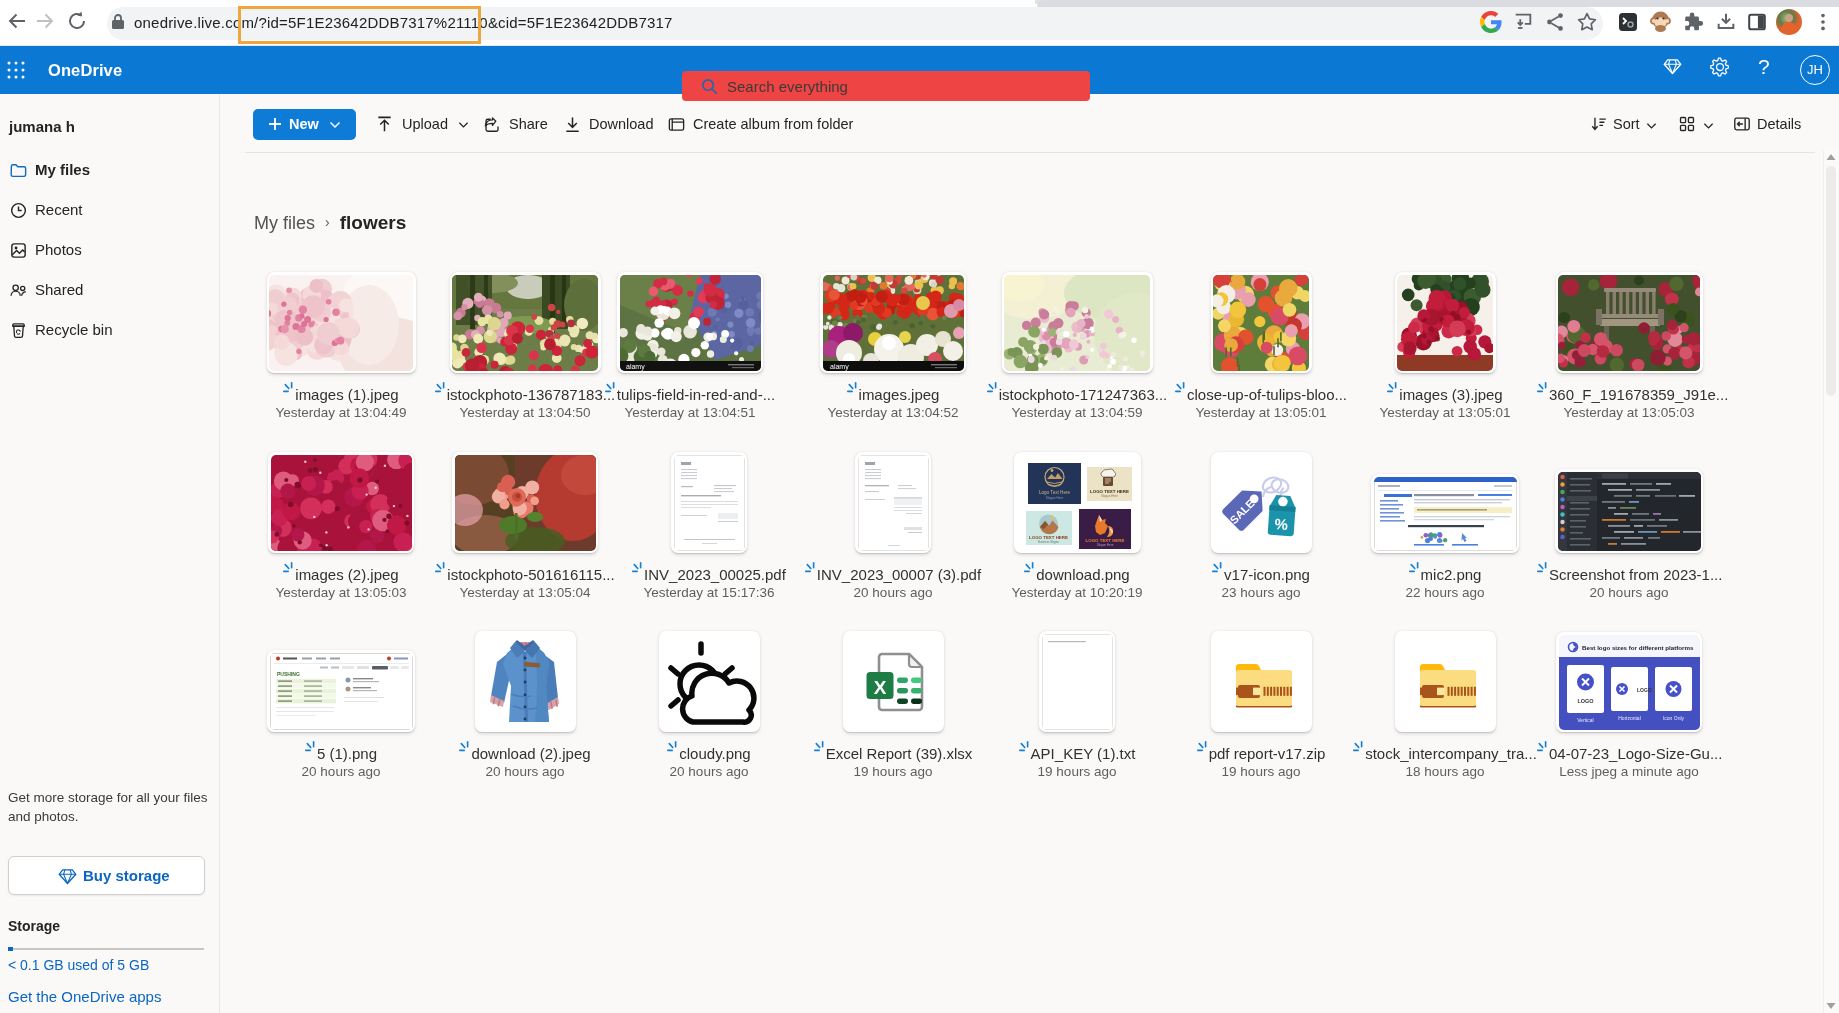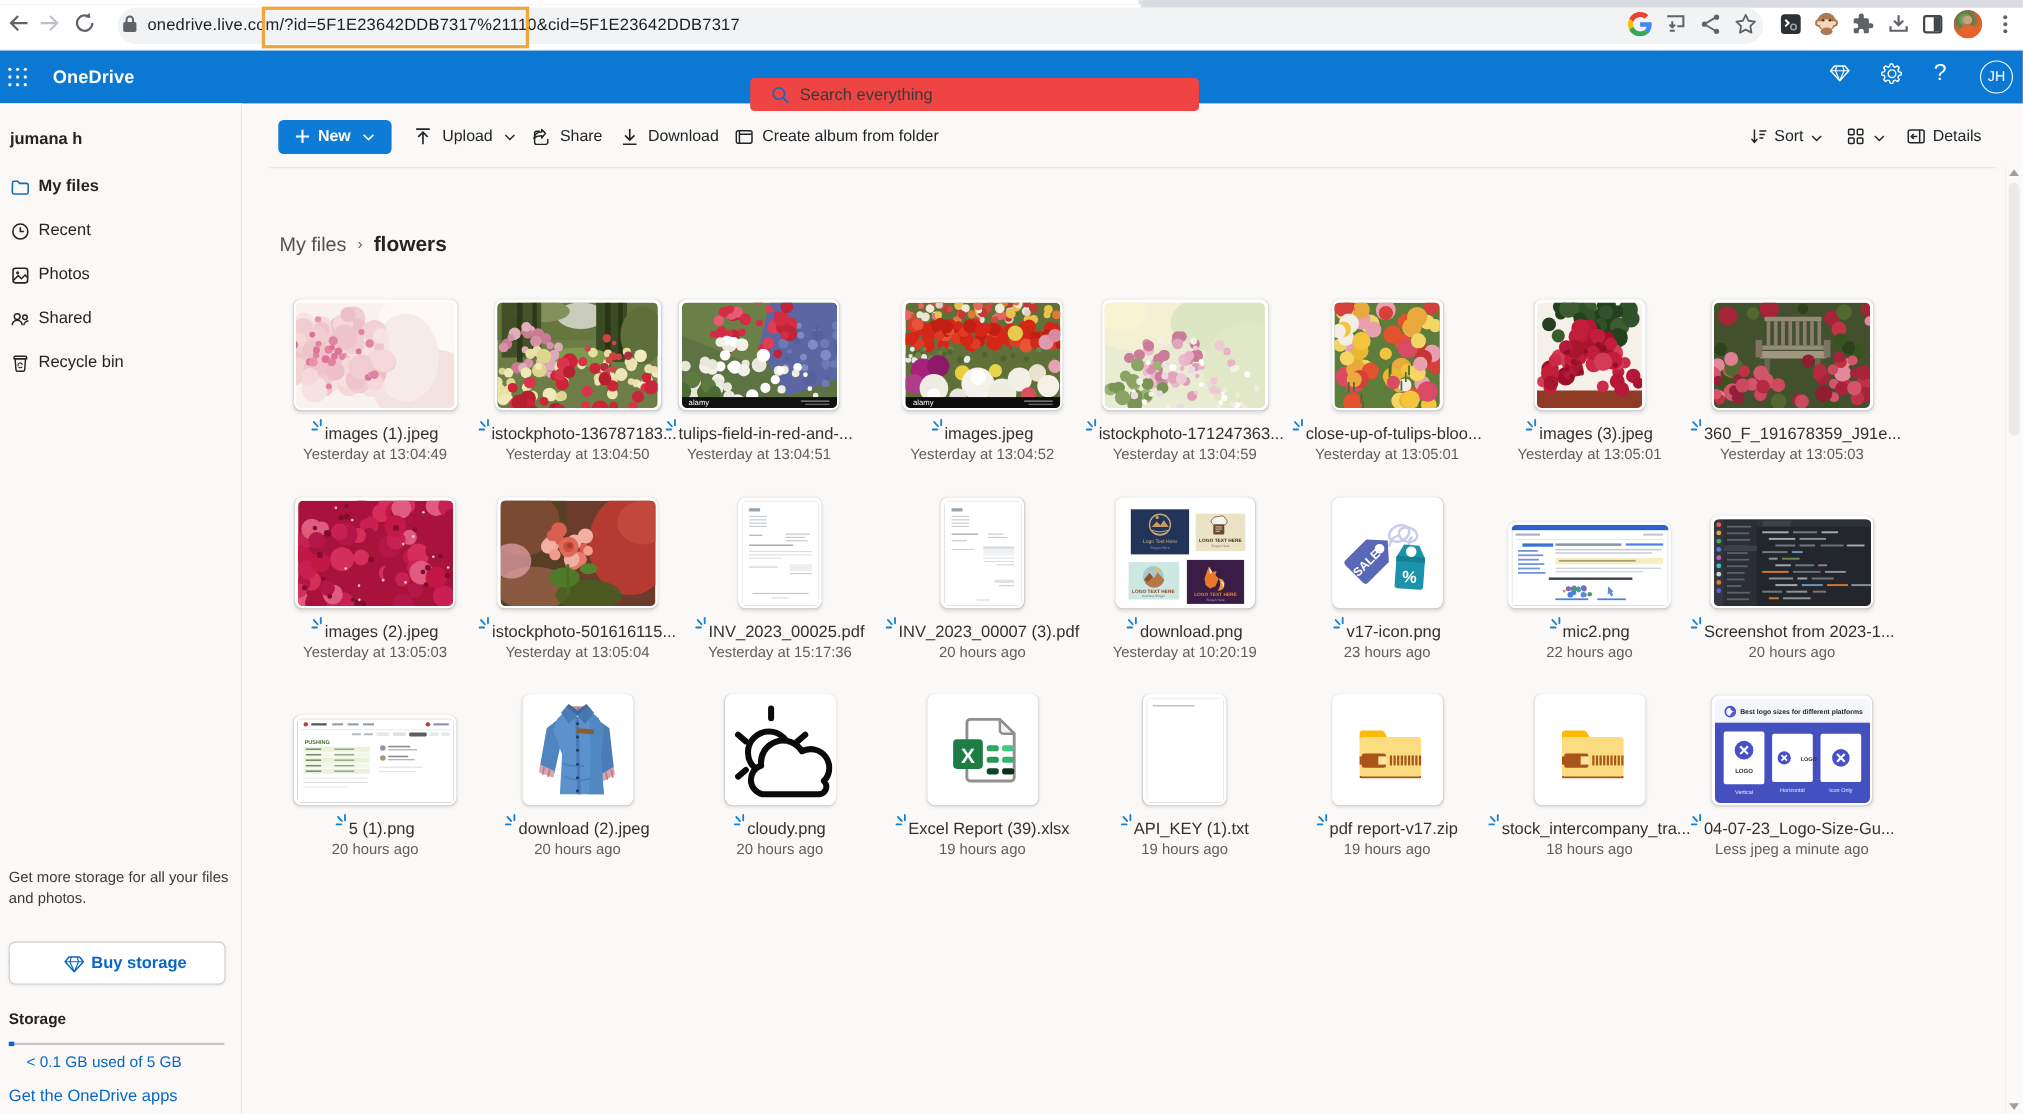--- a/index.html
+++ b/index.html
@@ -35,21 +35,21 @@
 .sb-item .ic { position:absolute; left:9px; top:11px; }
 .sb-item .tx { position:absolute; left:35px; top:11px; font-size:15px; color:#252423; }
 #sb-bottom { position:absolute; left:0; top:0; width:220px; }
 .sb-small { font-size:13.5px; color:#3b3a39; line-height:19px; }
 .sb-link { font-size:13.5px; color:#0a66c2; text-decoration:underline;margin-top:36px; }
 #buybtn { position:absolute; left:8px; top:762px; width:197px; height:39px; background:#fff; border:1px solid #d1cfcd; border-radius:6px; box-shadow:0 1px 2px rgba(0,0,0,.07); }
 #buybtn span { position:absolute; left:74px; top:10px; color:#0a66c2; font-size:15px; font-weight:bold; }
 #sb-storage { position:absolute; left:8px; top:824px; font-size:14px; font-weight:bold; color:#252423; }
 #sb-bar { position:absolute; left:8px; top:854px; width:196px; height:2px; background:#c8c6c4; }
 #sb-bar-fill { position:absolute; left:0; top:-1px; width:5px; height:4px; background:#0a66c2; }
-#sb-used { position:absolute; left:8px; top:863px; font-size:14px; color:#0a66c2;margin-left:16px; }
+#sb-used { position:absolute; left:8px; top:863px; font-size:14px; color:#0a66c2; }
 #sb-apps { position:absolute; left:8px; top:894px; font-size:15px; color:#0a66c2; }
 
 
 #newbtn { position:absolute; left:253px; top:109px; width:103px; height:31px; background:#0e7cd6; border-radius:5px; color:#fff; }
 #newbtn .plus { position:absolute; left:14px; top:7px; }
 #newbtn .lbl { position:absolute; left:36px; top:7px; font-size:14.5px; font-weight:bold; }
 #newbtn .chev { position:absolute; left:76px; top:12px; }
 .tb-item { position:absolute; top:109px; height:31px; color:#242424; font-size:14.5px; white-space:nowrap; }
 .tb-item .ic { position:absolute; top:6px; left:0; }
 #tb-divider { position:absolute; left:245px; top:152px; width:1570px; height:1px; background:#e6e4e2; }

